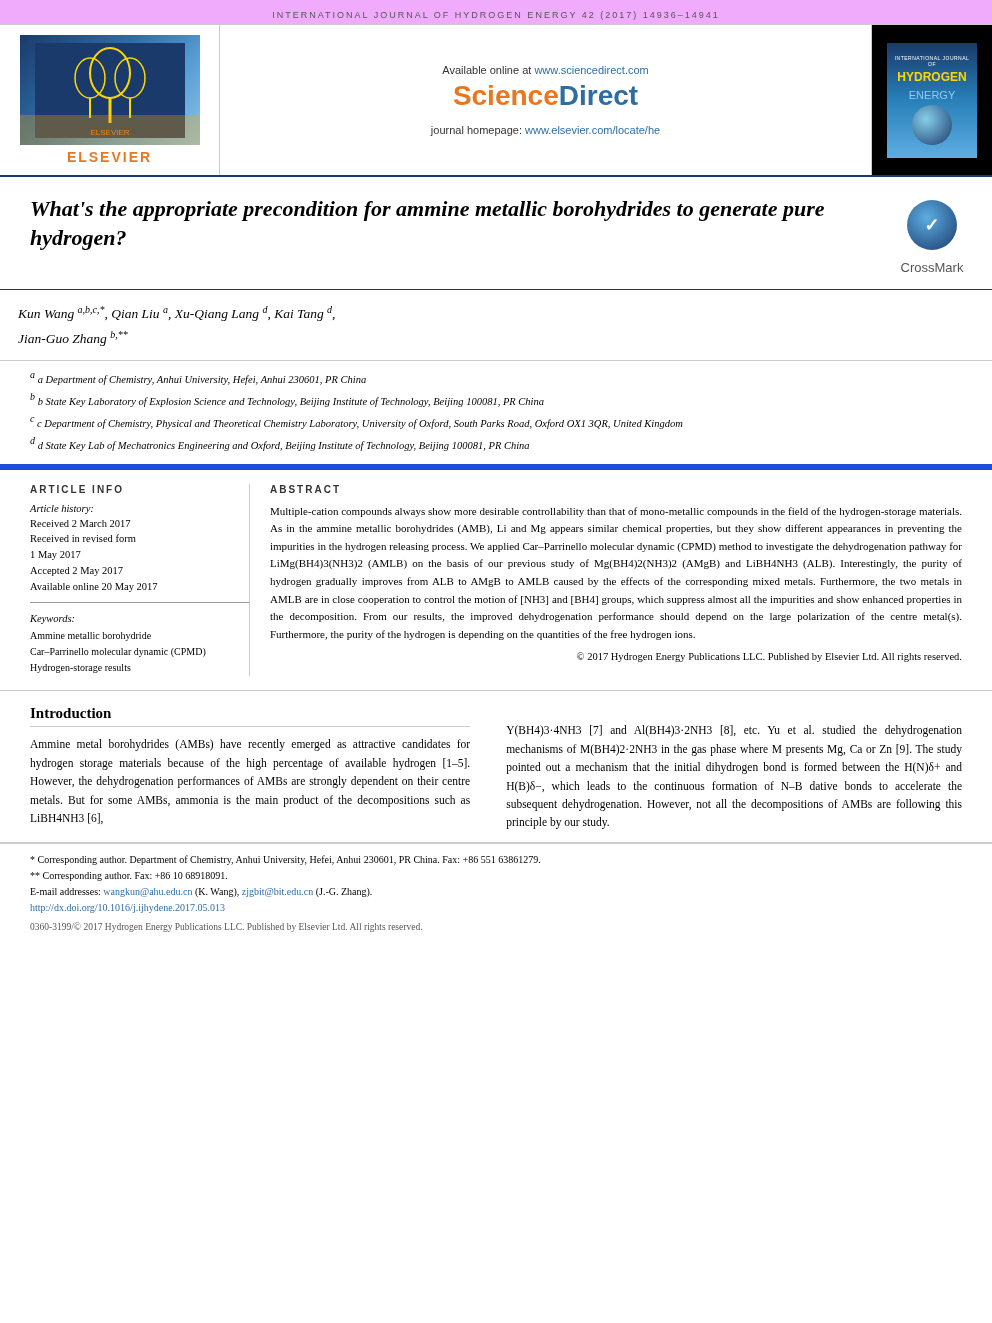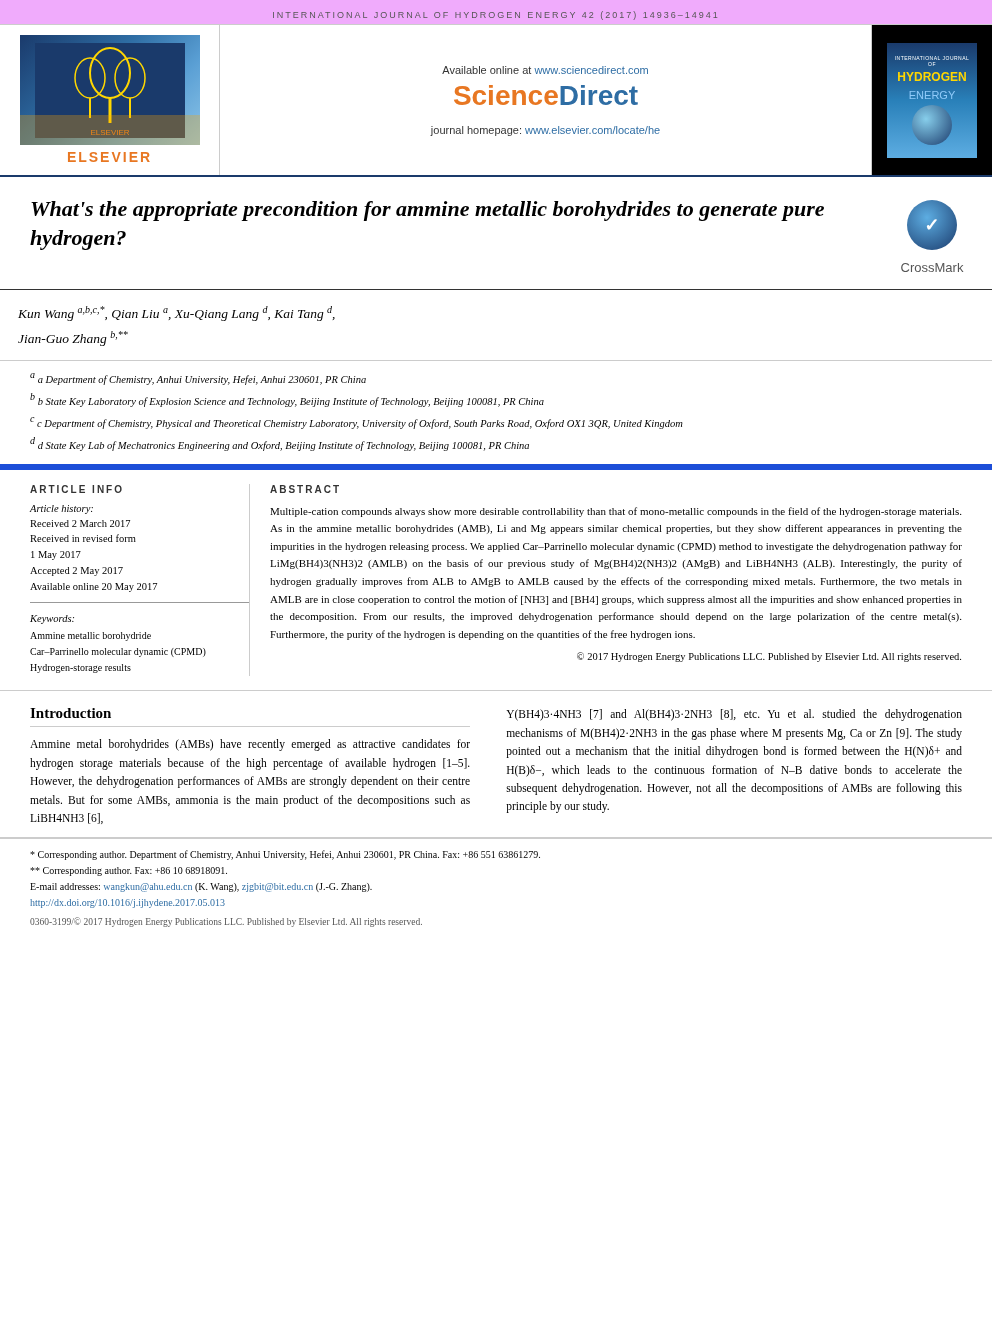--- a/index.html
+++ b/index.html
@@ -471,21 +471,21 @@
 </div>
 
 <div class="introduction-section">
   <div class="intro-left">
     <div class="intro-heading">Introduction</div>
     <div class="intro-text">
       <p>Ammine metal borohydrides (AMBs) have recently emerged as attractive candidates for hydrogen storage materials because of the high percentage of available hydrogen [1–5]. However, the dehydrogenation performances of AMBs are strongly dependent on their centre metals. But for some AMBs, ammonia is the main product of the decompositions such as LiBH4NH3 [6],</p>
     </div>
   </div>
   <div class="intro-right">
-    <div class="intro-text" style="margin-top:0; padding-top:0;">
+    <div class="intro-text" style="margin-top:16px; padding-top:0;">
       <p>Y(BH4)3·4NH3 [7] and Al(BH4)3·2NH3 [8], etc. Yu et al. studied the dehydrogenation mechanisms of M(BH4)2·2NH3 in the gas phase where M presents Mg, Ca or Zn [9]. The study pointed out a mechanism that the initial dihydrogen bond is formed between the H(N)δ+ and H(B)δ−, which leads to the continuous formation of N–B dative bonds to accelerate the subsequent dehydrogenation. However, not all the decompositions of AMBs are following this principle by our study.</p>
     </div>
   </div>
 </div>
 
 <div class="footnotes-section">
   <div>
     <span>* Corresponding author. Department of Chemistry, Anhui University, Hefei, Anhui 230601, PR China. Fax: +86 551 63861279.</span>
   </div>
   <div>

